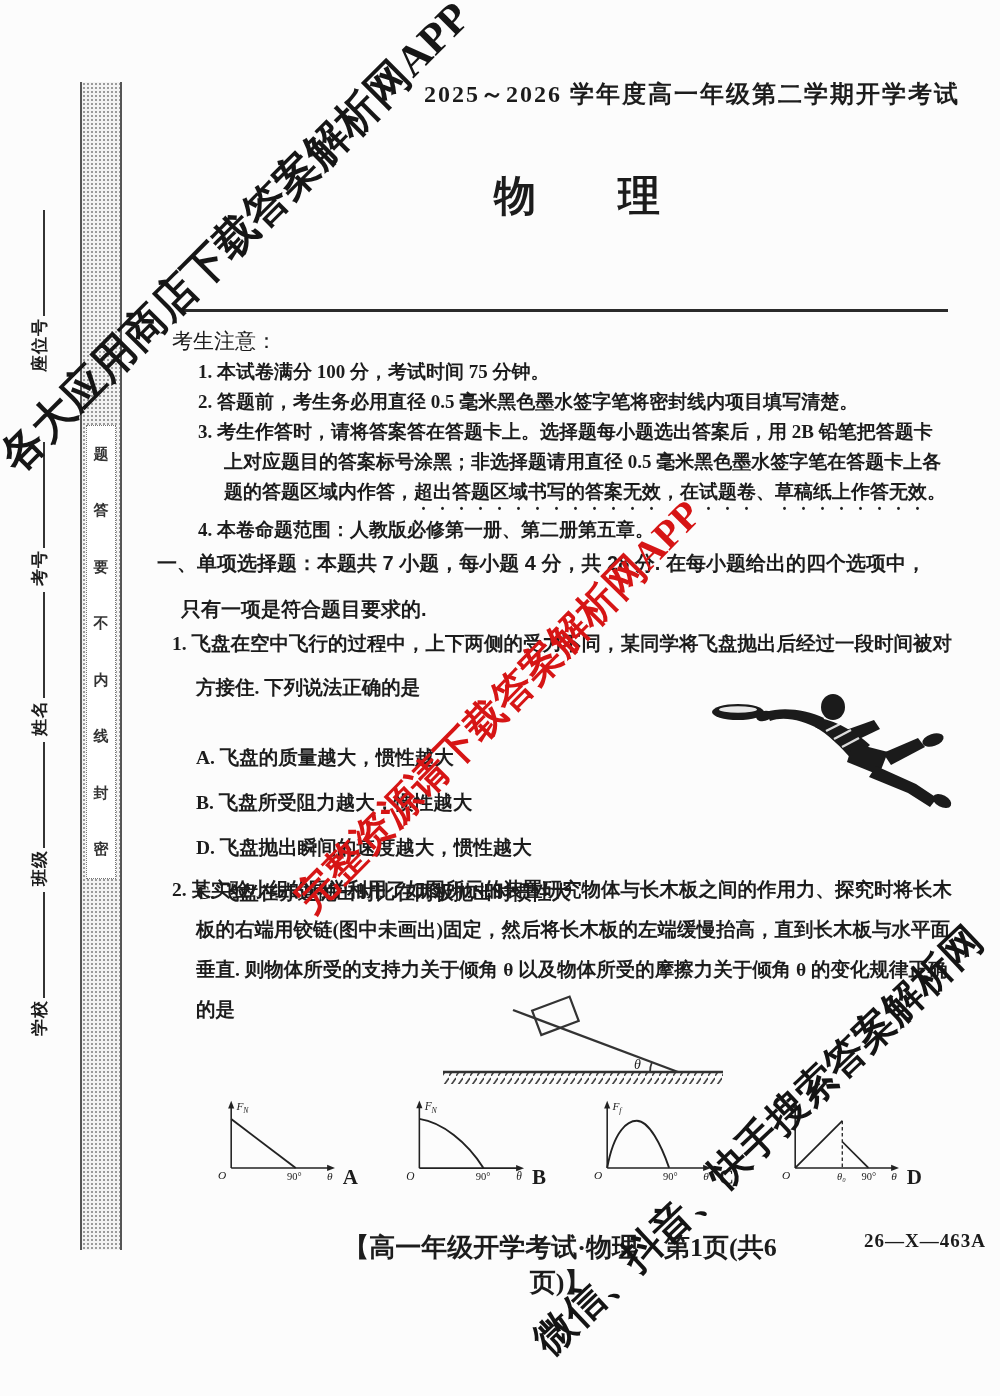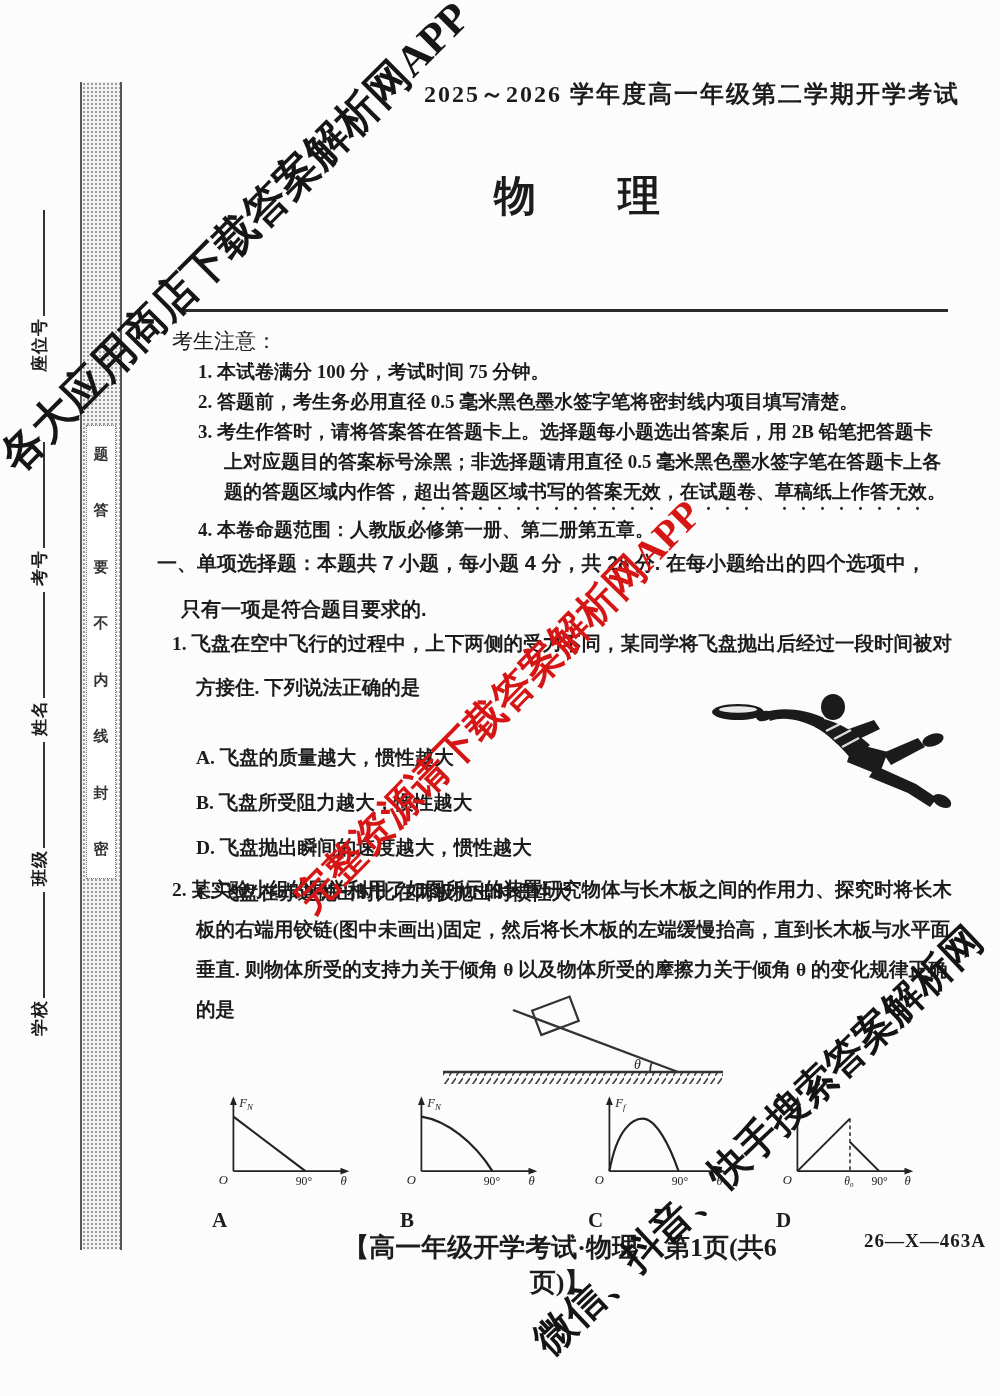--- a/index.html
+++ b/index.html
@@ -41,21 +41,21 @@
   .q{position:absolute;left:172px;width:788px;font-size:19.5px;font-weight:600;
      padding-left:24px;text-indent:-24px;box-sizing:border-box;}
   .q1{top:622px;line-height:44px;}
   .q2{top:870px;line-height:40px;}
   .opts{position:absolute;left:196px;top:712px;width:560px;font-size:19.5px;font-weight:600;margin-top:32px;}
   .opt{height:45px;}
   
   .frisbee-fig{position:absolute;left:696px;top:674px;width:264px;height:140px;}
   .incline-fig{position:absolute;left:428px;top:992px;width:310px;height:96px;}
   .graphs{position:absolute;left:212px;top:1090px;display:flex;gap:42px;z-index:4;}
-  .graph{width:146px;display:flex;flex-direction:column;align-items:flex-start;gap:20px;}
+  .graph{width:146px;display:flex;align-items:flex-end;}
   .cap{font-size:21px;font-weight:600;margin-top:-2px;}
   svg text{font-family:"Liberation Serif","DejaVu Serif",serif;}
   
   .footer-left{position:absolute;left:330px;top:1230px;width:460px;text-align:center;
                font-size:26px;font-weight:700;}
   .footer-right{position:absolute;left:864px;top:1230px;font-size:19px;font-weight:700;letter-spacing:1px;text-align:center;}
 </style>
 </head>
 <body>
 

